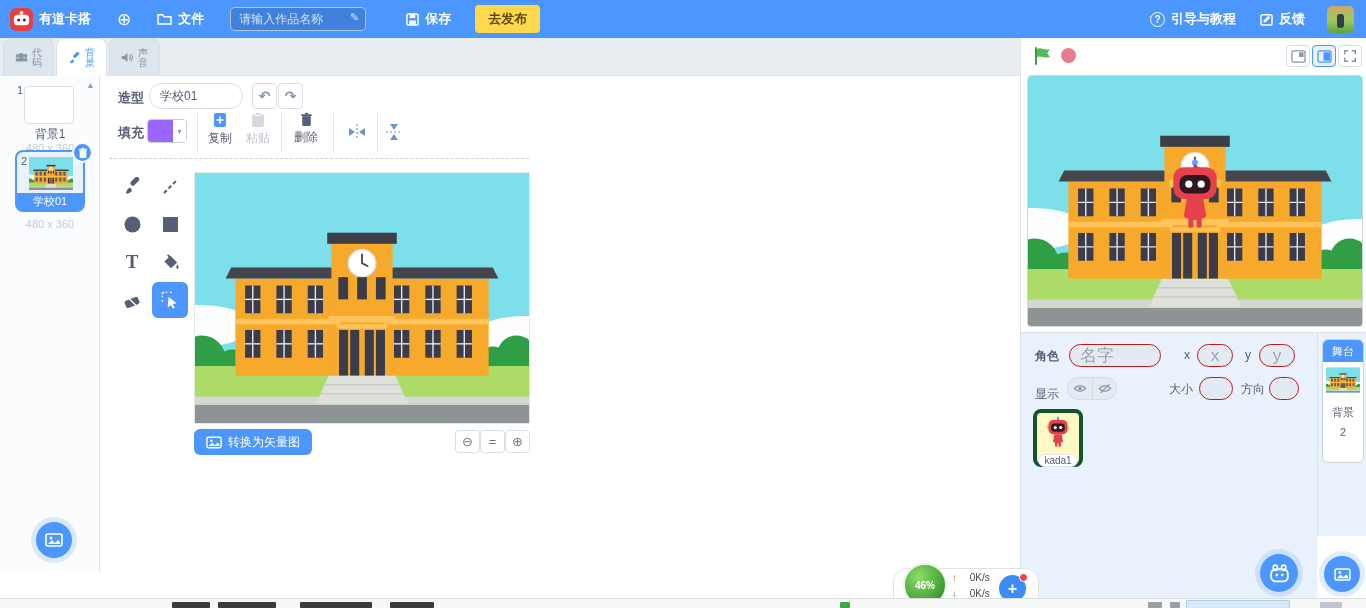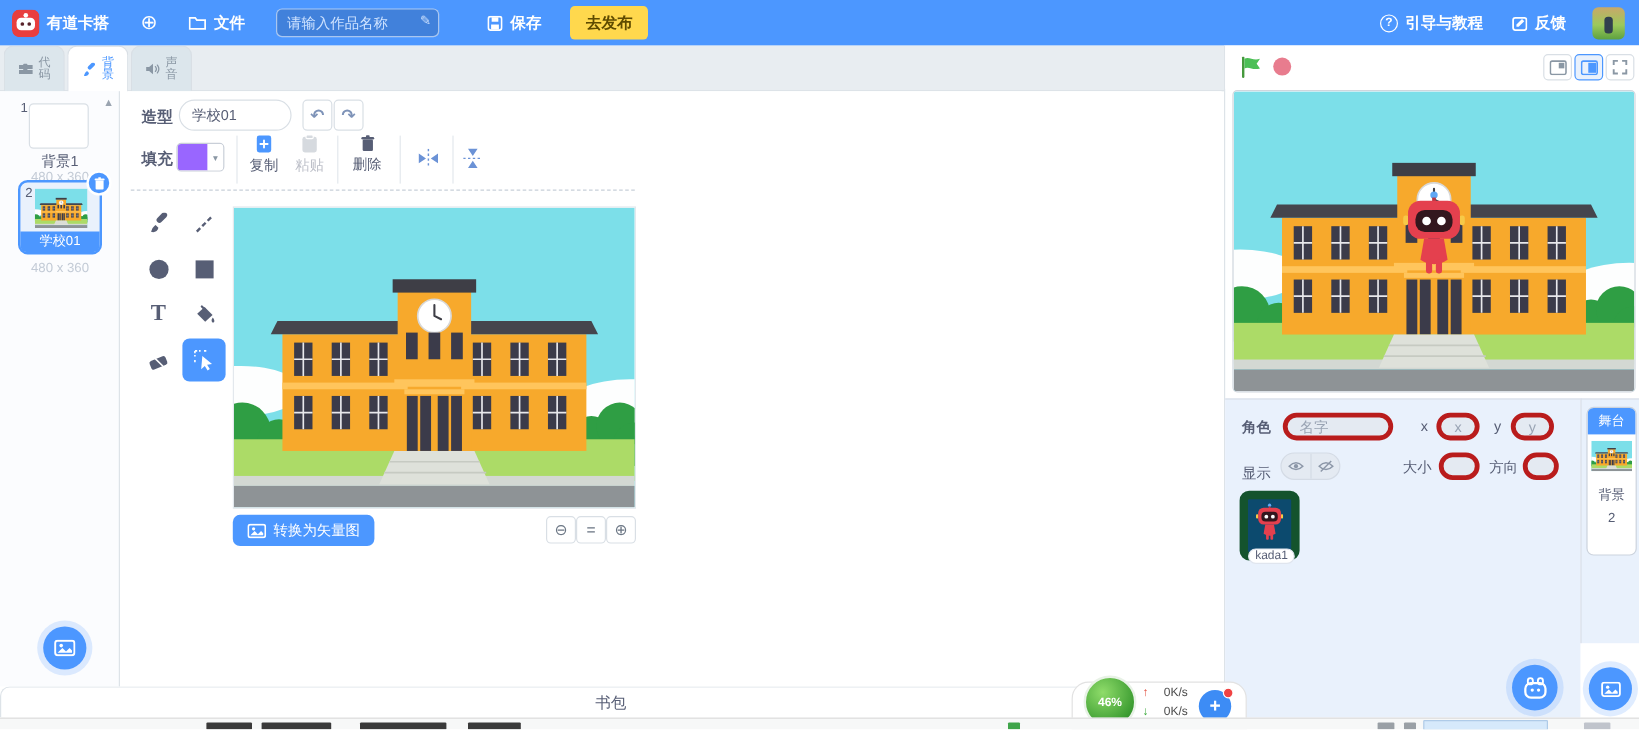--- a/index.html
+++ b/index.html
@@ -85,28 +85,28 @@
 
   
   .rightcol { position:absolute; left:1020px; top:38px; width:346px; height:560px; background:#fff; border-left:1px solid #DDE3E8; }
   .stage-header { position:absolute; left:0; top:0; width:346px; height:36px; background:#fff; }
   .stage-size-btn { position:absolute; top:7px; width:24px; height:22px; background:#fff; border:1px solid #D9DFE5;
                     border-radius:4px; display:flex; align-items:center; justify-content:center; cursor:pointer; color:#8A97A4; }
   .stage-size-btn.sel { background:#E9F1FC; border-color:#4C97FF; color:#4C97FF; }
   .stage { position:absolute; left:6px; top:37px; width:336px; height:252px; border:1px solid #D0D6DD; border-radius:4px; overflow:hidden; }
   .spritepanel { position:absolute; left:0; top:294px; width:296px; height:266px; background:#E9F1FC; border-top:1px solid #D9DEE8; }
   .sp-lbl { font-size:12px; font-weight:bold; color:#575E75; }
-  .oval-input { height:23px; border:4px solid #b91c1c; border-radius:12px; background:#E4EAF2;
-                color:#8C97A8; font-size:12px; text-align:center; }
+  .oval-input { height:23px; border:1px solid #b91c1c; border-radius:12px; background:#E4EAF2;
+                color:#8C97A8; font-size:17px; text-align:center; }
   .oval-input::placeholder { color:#9AA4B4; }
   .eye-group { display:inline-flex; height:23px; border:1px solid #D4DBE5; border-radius:12px; background:#E4EAF2; overflow:hidden; }
   .eye-btn { width:24px; display:flex; align-items:center; justify-content:center; color:#8C97A8; cursor:pointer; }
   .eye-btn + .eye-btn { border-left:1px solid #D4DBE5; }
-  .sprite-card { position:absolute; left:12px; top:76px; width:50px; height:58px; background:#0c4a6e;
-                 border:7px solid #14532d; border-radius:8px; text-align:center; cursor:pointer; }
+  .sprite-card { position:absolute; left:12px; top:76px; width:50px; height:58px; background:#fef9c3;
+                 border:4px solid #14532d; border-radius:8px; text-align:center; cursor:pointer; }
   .sprite-card .nm { font-size:10px; color:#575E75; background:#fff; border:1px solid #E0E5EE;
                      border-radius:8px; display:inline-block; padding:0 5px; margin-top:1px; }
   .stagecol { position:absolute; left:296px; top:294px; width:50px; height:204px; background:#E9F1FC;
               border-top:1px solid #D9DEE8; border-left:1px solid #D9DEE8; }
   .stagecard { position:absolute; left:4px; top:6px; width:42px; height:124px; background:#fff;
                border:1px solid #CCD3DD; border-radius:6px; overflow:hidden; text-align:center; cursor:pointer; }
   .stagecard .hd { background:#4C97FF; color:#fff; font-size:11px; height:22px; line-height:22px; }
   .stagecard .cap { font-size:11px; color:#575E75; }
 
   
@@ -608,23 +608,20 @@
       </div>
 
       <div class="addbtn" style="left:6px;top:223px;width:36px;height:36px">
         <svg width="17" height="13">
             <use href="#sym-image"></use>
           </svg>
       </div>
     </div>
   </div>
 
-  <div class="backpack">
-    <span>书包</span>
-  </div>
 
   <div class="netwidget"></div>
   <div class="pctcircle">
     <span>46%</span>
   </div>
   <div class="speed">
     <div><span class="u">↑</span>
       <span style="display:inline-block;width:30px;text-align:right">0K/s</span></div>
     <div><span class="d">↓</span>
       <span style="display:inline-block;width:30px;text-align:right">0K/s</span></div>

